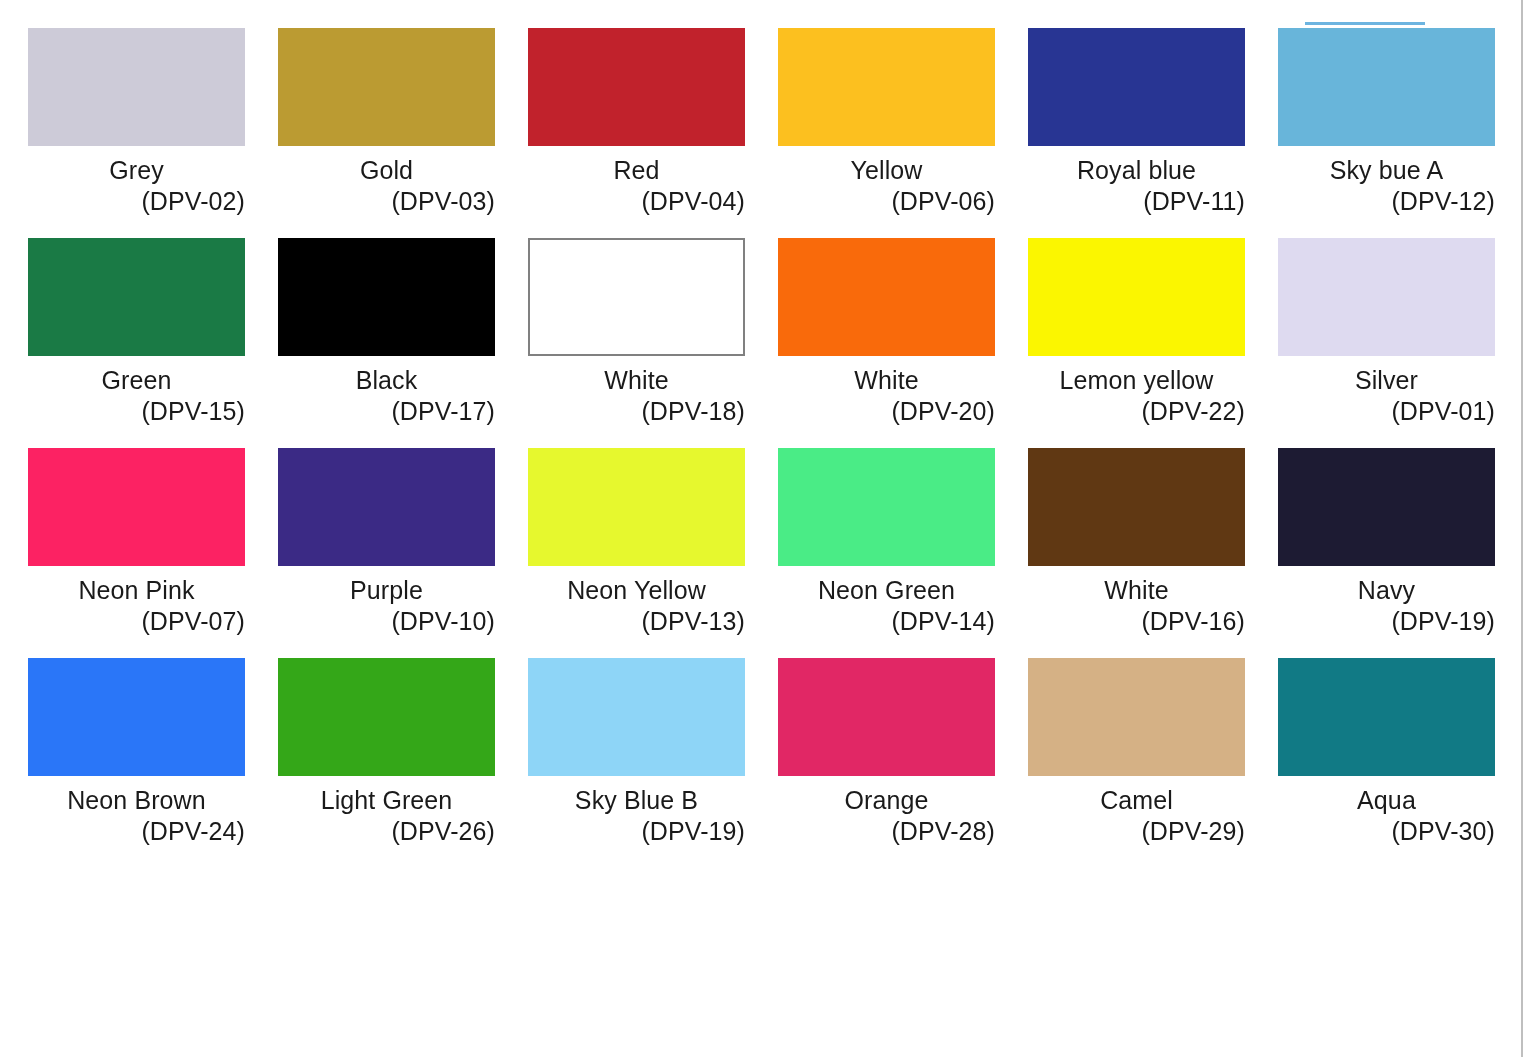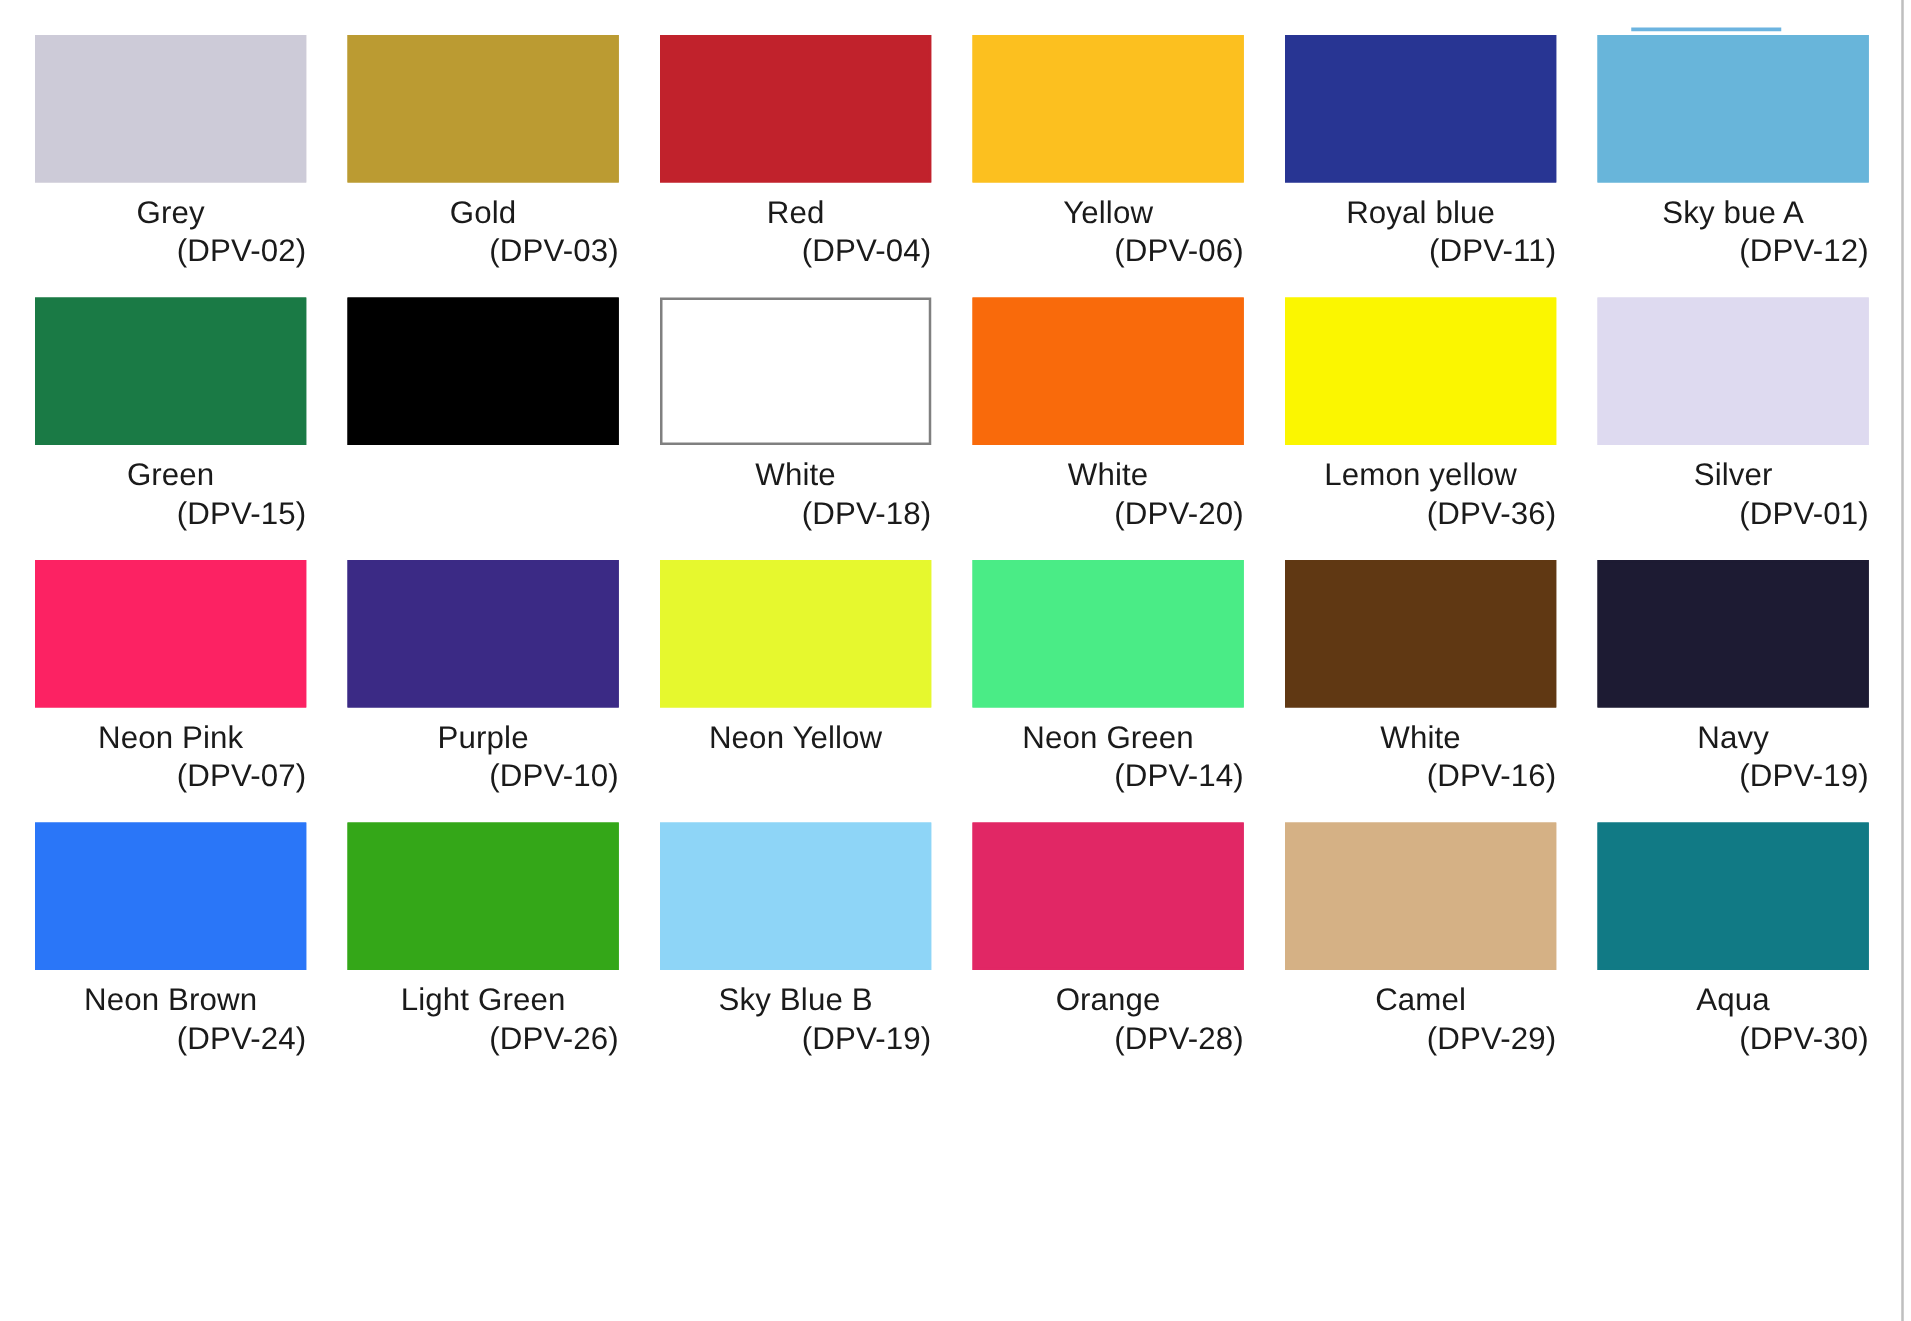--- a/index.html
+++ b/index.html
@@ -134,40 +134,44 @@
     </div>
     <div class="swatch-cell">
       <div class="swatch-chip" style="background: rgb(26, 122, 69); border: 2px solid rgb(26, 122, 69);"></div>
       <div class="swatch-caption">
         <span class="swatch-name">Green</span>
         <span class="swatch-code">(DPV-15)</span>
       </div>
     </div>
     <div class="swatch-cell">
       <div class="swatch-chip" style="background: rgb(0, 0, 0); border: 2px solid rgb(0, 0, 0);"></div>
+      <div class="swatch-caption">
+        <span class="swatch-name">Black</span>
+        <span class="swatch-code">(DPV-17)</span>
+      </div>
     </div>
     <div class="swatch-cell">
       <div class="swatch-chip" style="background: rgb(255, 255, 255); border: 2px solid rgb(128, 128, 128);"></div>
       <div class="swatch-caption">
         <span class="swatch-name">White</span>
         <span class="swatch-code">(DPV-18)</span>
       </div>
     </div>
     <div class="swatch-cell">
       <div class="swatch-chip" style="background: rgb(249, 106, 11); border: 2px solid rgb(249, 106, 11);"></div>
       <div class="swatch-caption">
         <span class="swatch-name">White</span>
         <span class="swatch-code">(DPV-20)</span>
       </div>
     </div>
     <div class="swatch-cell">
       <div class="swatch-chip" style="background: rgb(251, 246, 0); border: 2px solid rgb(251, 246, 0);"></div>
       <div class="swatch-caption">
         <span class="swatch-name">Lemon yellow</span>
-        <span class="swatch-code">(DPV-36)</span>
+        <span class="swatch-code">(DPV-22)</span>
       </div>
     </div>
     <div class="swatch-cell">
       <div class="swatch-chip" style="background: rgb(222, 218, 240); border: 2px solid rgb(222, 218, 240);"></div>
       <div class="swatch-caption">
         <span class="swatch-name">Silver</span>
         <span class="swatch-code">(DPV-01)</span>
       </div>
     </div>
     <div class="swatch-cell">
@@ -181,20 +185,21 @@
       <div class="swatch-chip" style="background: rgb(59, 42, 133); border: 2px solid rgb(59, 42, 133);"></div>
       <div class="swatch-caption">
         <span class="swatch-name">Purple</span>
         <span class="swatch-code">(DPV-10)</span>
       </div>
     </div>
     <div class="swatch-cell">
       <div class="swatch-chip" style="background: rgb(230, 248, 46); border: 2px solid rgb(230, 248, 46);"></div>
       <div class="swatch-caption">
         <span class="swatch-name">Neon Yellow</span>
+        <span class="swatch-code">(DPV-13)</span>
       </div>
     </div>
     <div class="swatch-cell">
       <div class="swatch-chip" style="background: rgb(74, 236, 134); border: 2px solid rgb(74, 236, 134);"></div>
       <div class="swatch-caption">
         <span class="swatch-name">Neon Green</span>
         <span class="swatch-code">(DPV-14)</span>
       </div>
     </div>
     <div class="swatch-cell">

